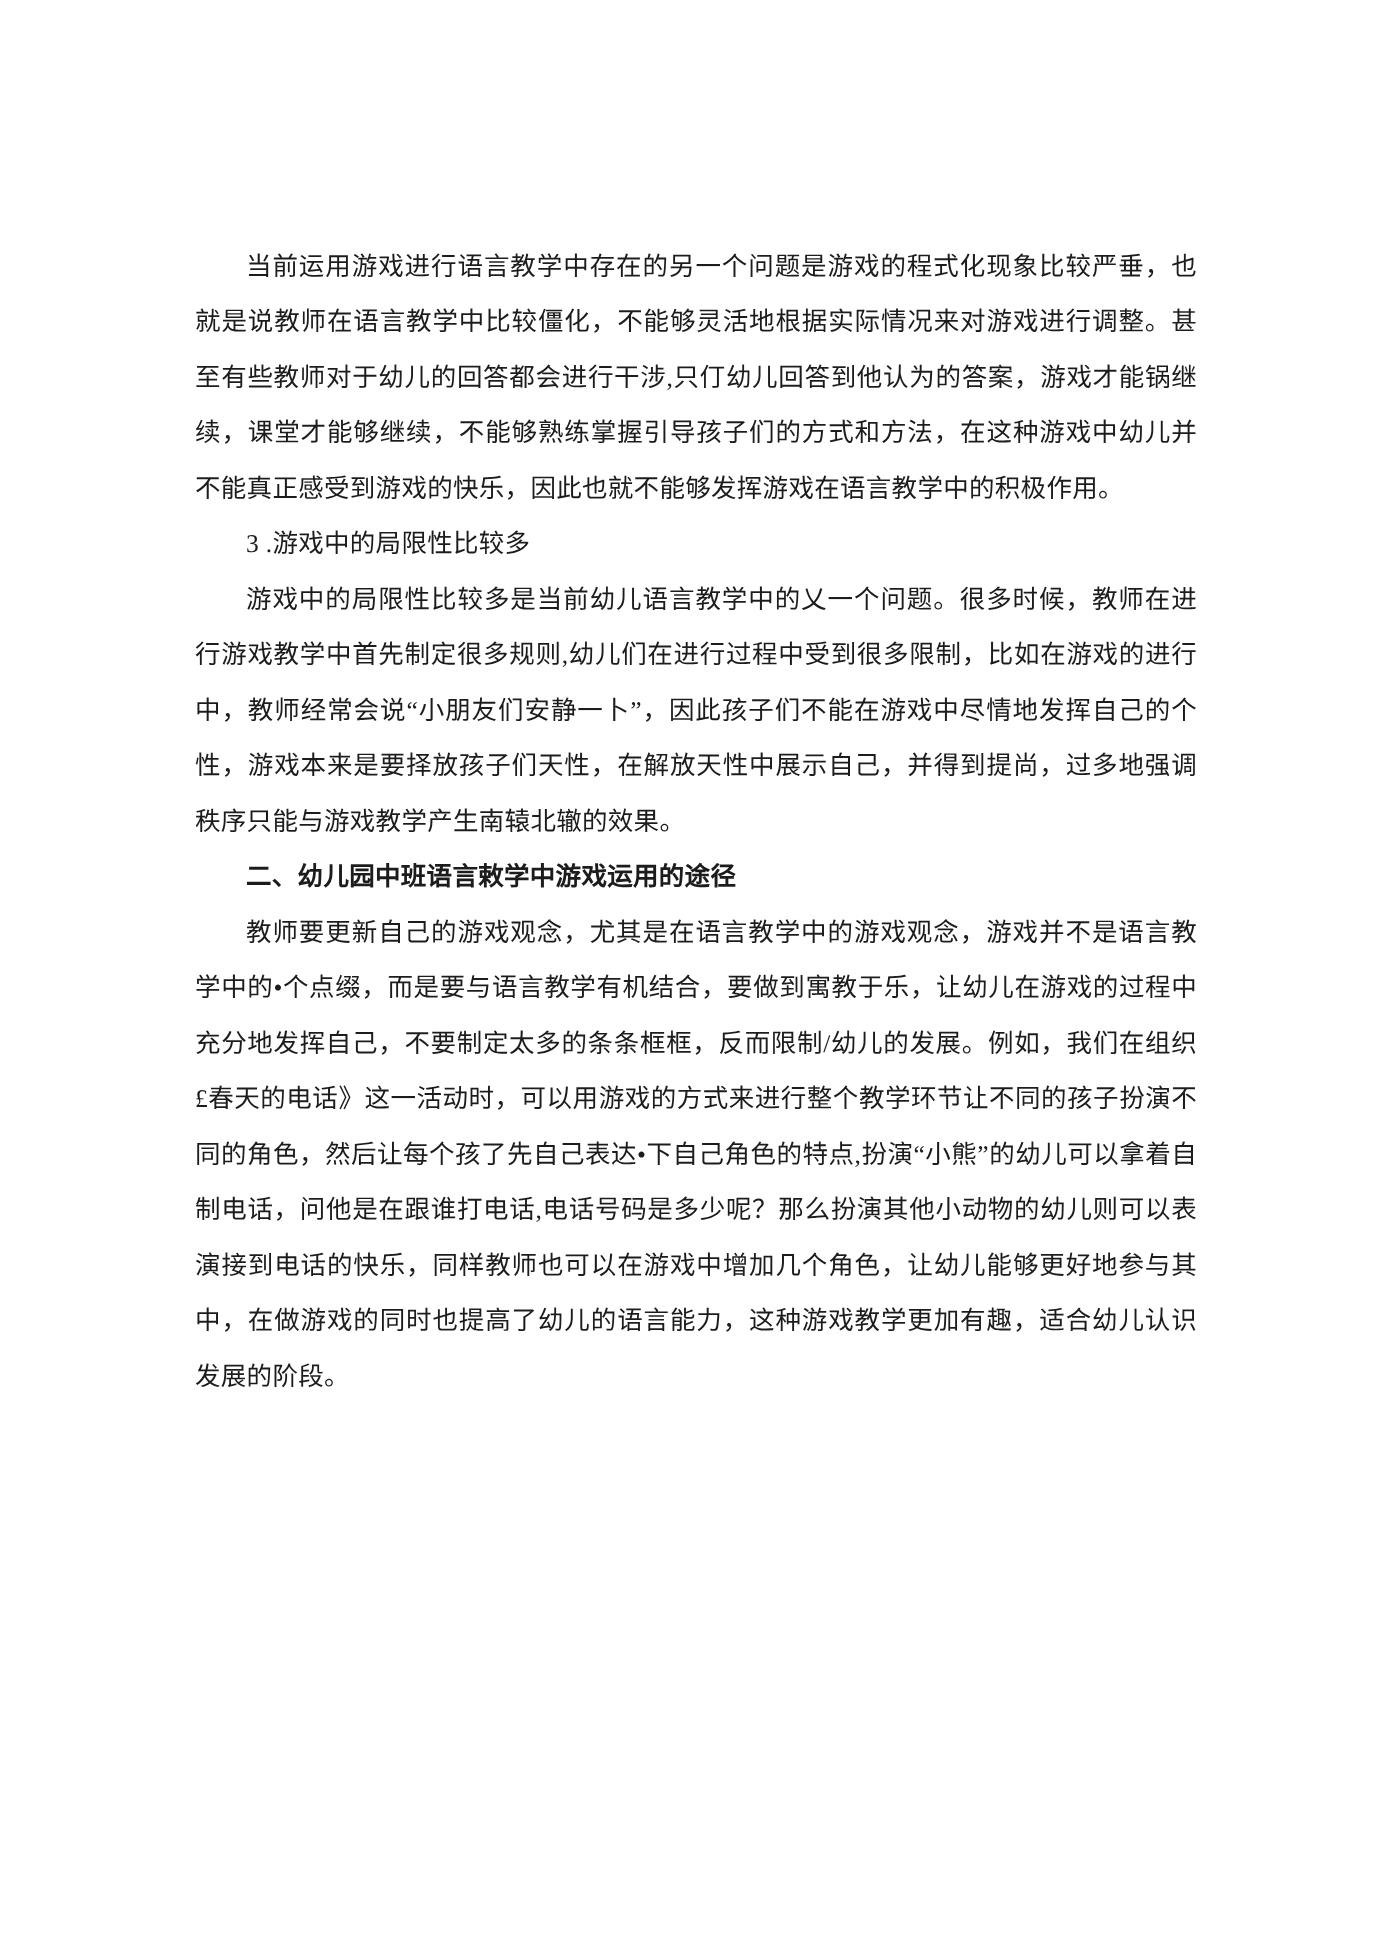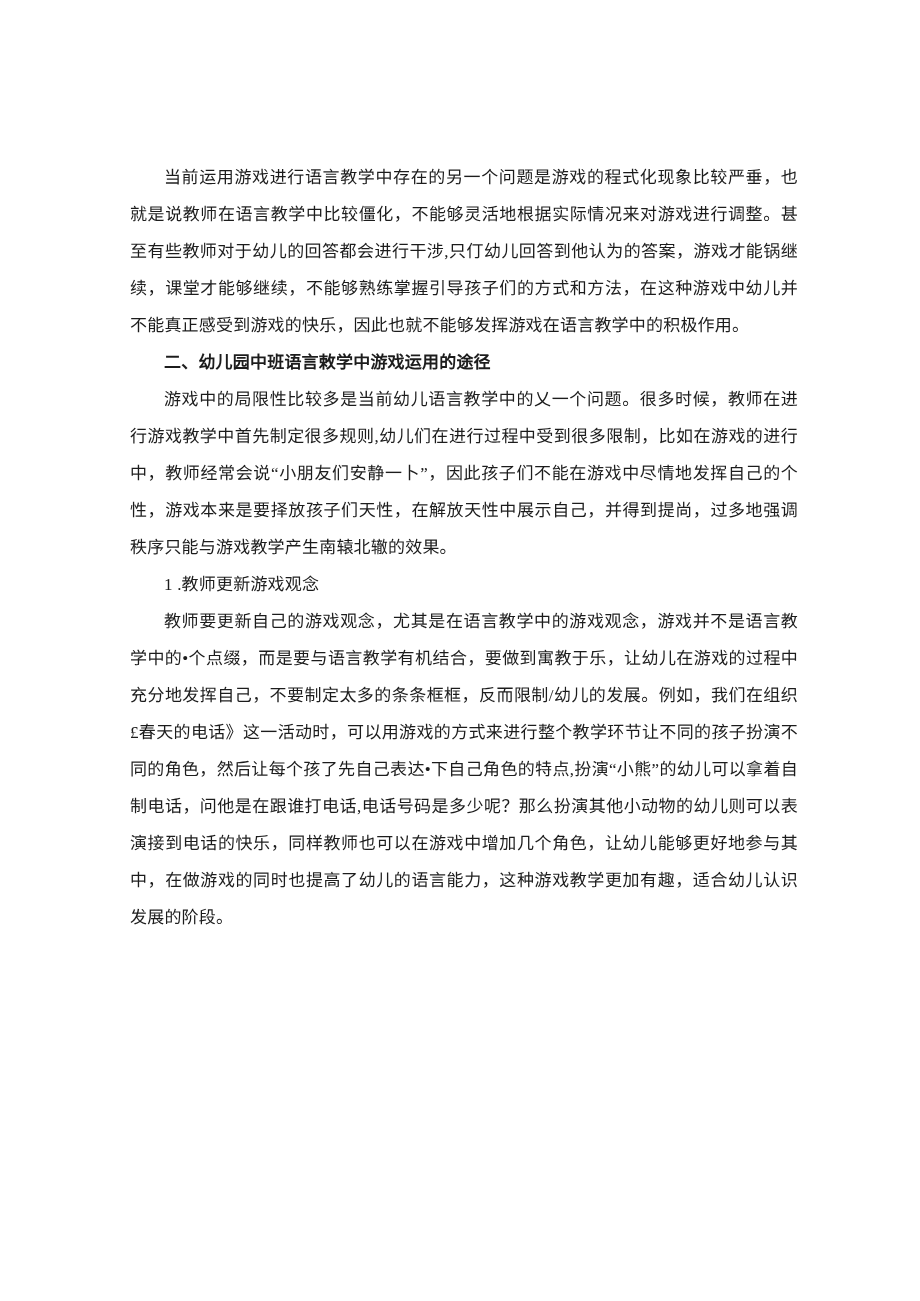--- a/index.html
+++ b/index.html
@@ -42,18 +42,18 @@
     text-indent: 2em;
     font-weight: bold;
   }
 </style>
 </head>
 <body>
 
 <div class="page">
   <div class="doc-body" id="doc-body">
       <p class="para body-para">当前运用游戏进行语言教学中存在的另一个问题是游戏的程式化现象比较严垂，也就是说教师在语言教学中比较僵化，不能够灵活地根据实际情况来对游戏进行调整。甚至有些教师对于幼儿的回答都会进行干涉,只仃幼儿回答到他认为的答案，游戏才能锅继续，课堂才能够继续，不能够熟练掌握引导孩子们的方式和方法，在这种游戏中幼儿并不能真正感受到游戏的快乐，因此也就不能够发挥游戏在语言教学中的积极作用。</p>
+      <p class="para subheading-para">3 .游戏中的局限性比较多</p>
+      <p class="para body-para">游戏中的局限性比较多是当前幼儿语言教学中的乂一个问题。很多时候，教师在进行游戏教学中首先制定很多规则,幼儿们在进行过程中受到很多限制，比如在游戏的进行中，教师经常会说“小朋友们安静一卜”，因此孩子们不能在游戏中尽情地发挥自己的个性，游戏本来是要择放孩子们天性，在解放天性中展示自己，并得到提尚，过多地强调秩序只能与游戏教学产生南辕北辙的效果。</p>
       <p class="para heading-para">二、幼儿园中班语言敕学中游戏运用的途径</p>
-      <p class="para body-para">游戏中的局限性比较多是当前幼儿语言教学中的乂一个问题。很多时候，教师在进行游戏教学中首先制定很多规则,幼儿们在进行过程中受到很多限制，比如在游戏的进行中，教师经常会说“小朋友们安静一卜”，因此孩子们不能在游戏中尽情地发挥自己的个性，游戏本来是要择放孩子们天性，在解放天性中展示自己，并得到提尚，过多地强调秩序只能与游戏教学产生南辕北辙的效果。</p>
-      <p class="para subheading-para">1 .教师更新游戏观念</p>
       <p class="para body-para">教师要更新自己的游戏观念，尤其是在语言教学中的游戏观念，游戏并不是语言教学中的•个点缀，而是要与语言教学有机结合，要做到寓教于乐，让幼儿在游戏的过程中充分地发挥自己，不要制定太多的条条框框，反而限制/幼儿的发展。例如，我们在组织£春天的电话》这一活动时，可以用游戏的方式来进行整个教学环节让不同的孩子扮演不同的角色，然后让每个孩了先自己表达•下自己角色的特点,扮演“小熊”的幼儿可以拿着自制电话，问他是在跟谁打电话,电话号码是多少呢？那么扮演其他小动物的幼儿则可以表演接到电话的快乐，同样教师也可以在游戏中增加几个角色，让幼儿能够更好地参与其中，在做游戏的同时也提高了幼儿的语言能力，这种游戏教学更加有趣，适合幼儿认识发展的阶段。</p>
     </div>
 </div>
 
 </body></html>

